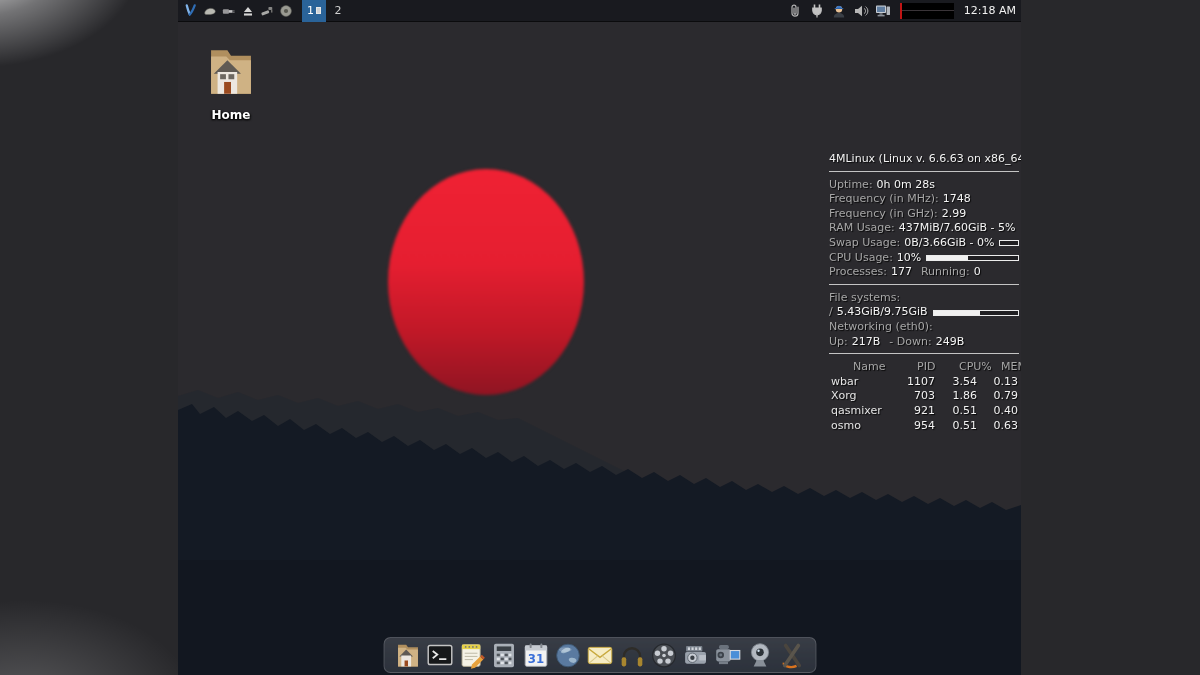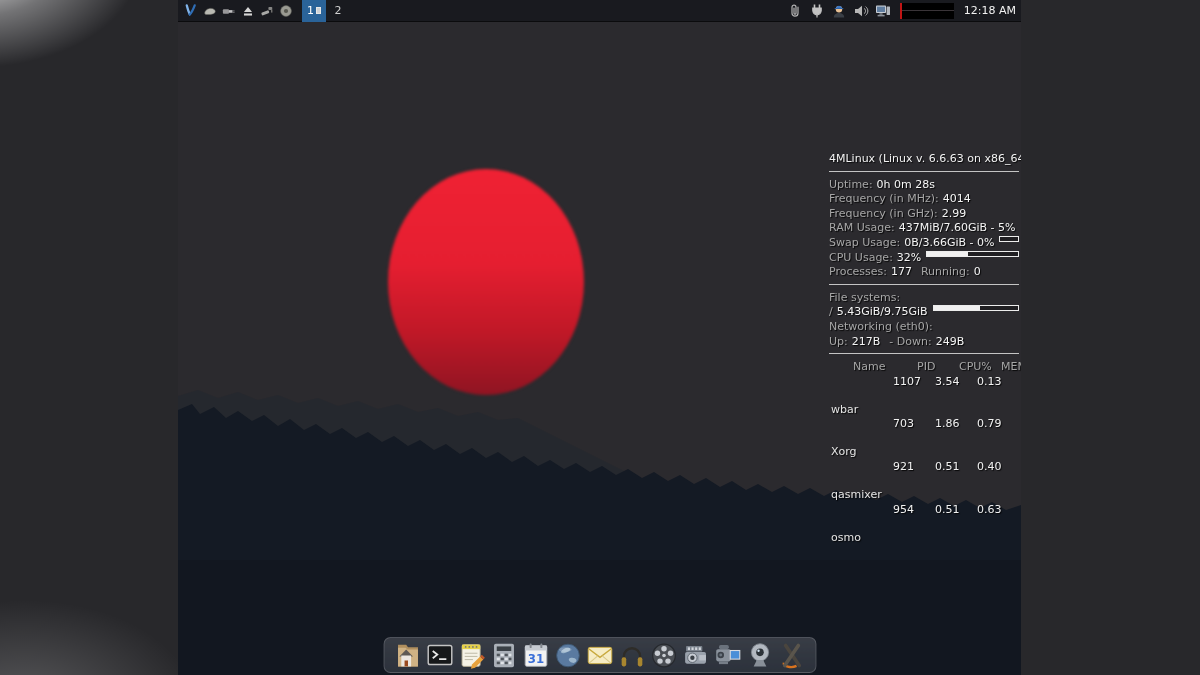--- a/index.html
+++ b/index.html
@@ -56,31 +56,31 @@
     text-shadow:1px 1px 2px #000, -1px 1px 2px #000;
   }
   
   .conky {
     position:absolute; right:2px; top:152px; width:190px;
     font-size:11px; color:#f2f2f2; text-shadow:1px 1px 1px rgba(0,0,0,.85);
     line-height:14.6px;
   }
   .conky .title { text-align:center; white-space:nowrap; margin-bottom:2px; }
   .chr { border:none; border-top:1px solid #c4c4c4; margin:4px 0 6px 0; }
-  .srow { display:flex; align-items:flex-start; height:14.6px; white-space:nowrap; }
+  .srow { display:flex; align-items:center; height:14.6px; white-space:nowrap; }
   .slabel { color:#a6a6a6; margin-right:4px; }
   .slabel2 { color:#a6a6a6; margin:0 4px 0 9px; }
   .sval { color:#f5f5f5; }
   .cbar { flex:1; min-width:8px; height:6px; border:1px solid #ececec; margin-left:5px; position:relative; background:rgba(0,0,0,.25); }
   .cbar .fill { position:absolute; left:0; top:0; bottom:0; background:#f0f0f0; }
   .ptable { display:grid; grid-template-columns:64px 42px 42px 41px; }
   .ptable .c { height:14.6px; white-space:nowrap; }
-  .ptable .num { }
+  .ptable .num { text-align:right; }
   .ptable .hd { color:#a6a6a6;margin-left:24px; }
-  .ptable .nm { color:#e4e4e4; padding-left:2px;margin-top:28px; }
+  .ptable .nm { color:#e4e4e4; padding-left:2px; }
   
   .dock {
     position:absolute; left:50%; transform:translateX(-50%); bottom:2px;
     height:36px; padding:3px 9px; border-radius:7px;
     background:linear-gradient(180deg, rgba(210,214,222,.20) 0%, rgba(120,126,138,.26) 100%);
     border:1px solid rgba(255,255,255,.16);
     display:flex; align-items:center; gap:3px;
   }
   .ditem { width:29px; height:29px; display:flex; align-items:center; justify-content:center; }
   .ditem svg { width:29px; height:29px; }
@@ -183,52 +183,64 @@
             <rect x="11.6" y="3.6" width="3.4" height="8.4" rx=".5" fill="#b2b7be"></rect>
             <rect x="4.4" y="10.4" width="3.2" height="1.2" fill="#989ea6"></rect>
             <rect x="2.6" y="11.8" width="7" height="1.6" fill="#8a9098"></rect>
           </svg>
       </span>
       <span class="cpu-graph"></span>
       <span class="clock">12:18 AM</span>
     </div>
   </div>
 
+  <div class="dicon">
+    <svg viewBox="0 0 32 32">
+      <path d="M5 4h9l2 3h11v21H5z" fill="#b08f5e"></path>
+      <path d="M5 28V7.5h8.4l2 2H27V28z" fill="#cfb284"></path>
+      <path d="M6.5 17l7.5-7.5L21.5 17z" fill="#5f5a54"></path>
+      <rect x="8.6" y="16" width="10.8" height="12" fill="#ece7e0"></rect>
+      <rect x="10" y="17.2" width="3.2" height="2.8" fill="#6d6861"></rect>
+      <rect x="14.6" y="17.2" width="3.2" height="2.8" fill="#6d6861"></rect>
+      <rect x="12.2" y="21.5" width="3.8" height="6.5" fill="#9a4a1f"></rect>
+    </svg>
+    <div class="dlabel">Home</div>
+  </div>
 
   <div class="conky">
     <div class="title">4MLinux (Linux v. 6.6.63 on x86_64)</div>
     <hr class="chr">
 
     <div class="srow">
       <span class="slabel">Uptime:</span>
       <span class="sval">0h 0m 28s</span>
     </div>
     <div class="srow">
       <span class="slabel">Frequency (in MHz):</span>
-      <span class="sval">4014</span>
+      <span class="sval">1748</span>
     </div>
     <div class="srow">
       <span class="slabel">Frequency (in GHz):</span>
       <span class="sval">2.99</span>
     </div>
     <div class="srow">
       <span class="slabel">RAM Usage:</span>
       <span class="sval">437MiB/7.60GiB - 5%</span>
       <span class="cbar"></span>
     </div>
     <div class="srow">
       <span class="slabel">Swap Usage:</span>
       <span class="sval">0B/3.66GiB - 0%</span>
       <span class="cbar">
           <span class="fill" style="width: 0%;"></span>
         </span>
     </div>
     <div class="srow">
       <span class="slabel">CPU Usage:</span>
-      <span class="sval">32%</span>
+      <span class="sval">10%</span>
       <span class="cbar">
           <span class="fill" style="width: 45%;"></span>
         </span>
     </div>
     <div class="srow">
       <span class="slabel">Processes:</span>
       <span class="sval">177</span>
       <span class="slabel2">Running:</span>
       <span class="sval">0</span>
     </div>

